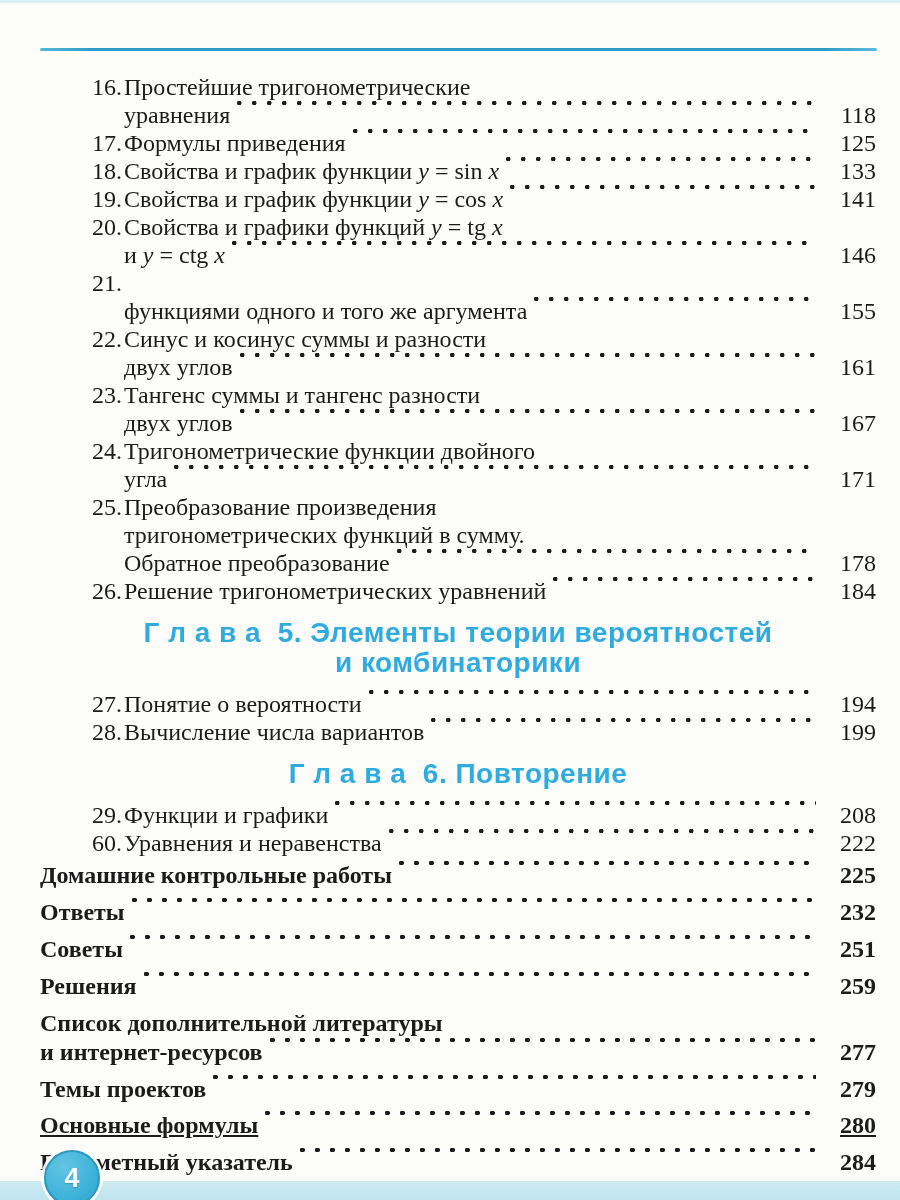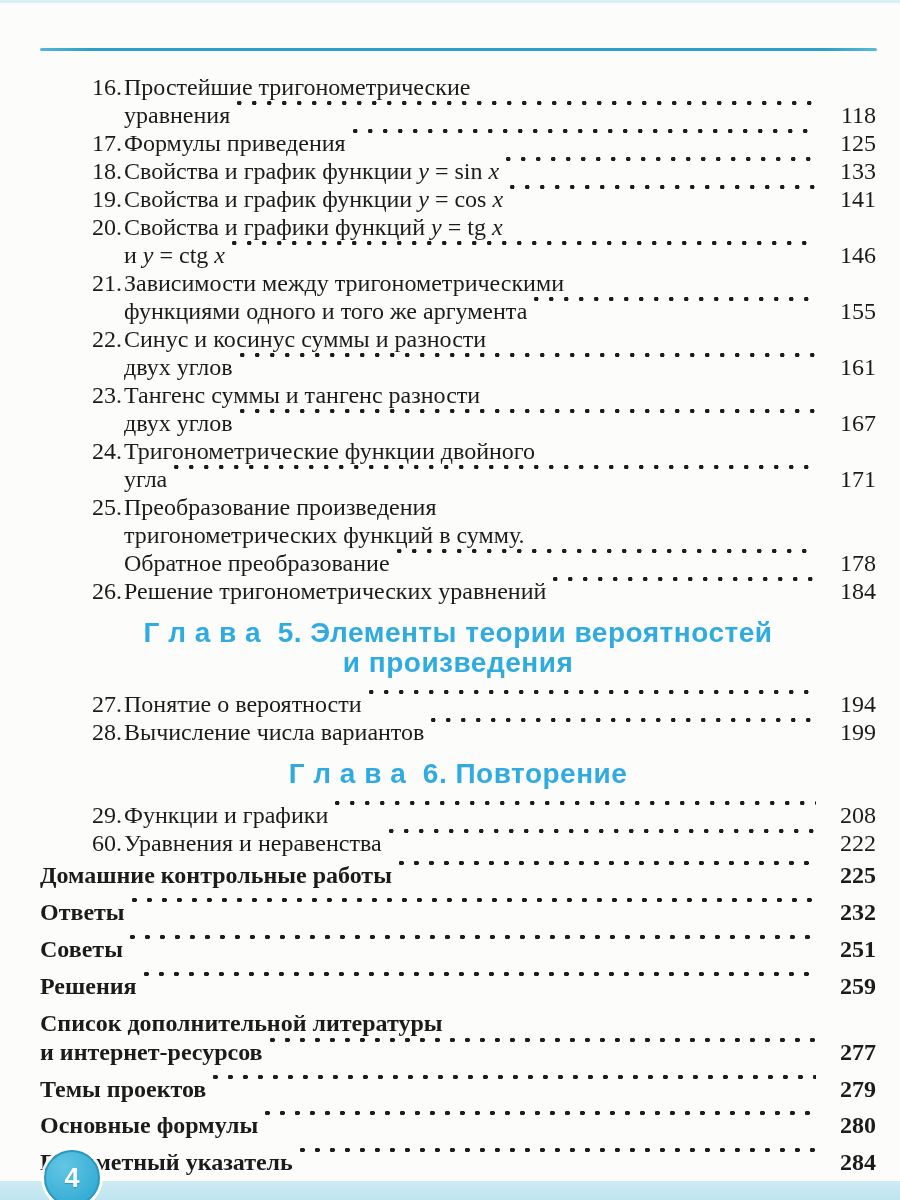--- a/index.html
+++ b/index.html
@@ -47,21 +47,21 @@
     font-size: 28px; line-height: 30px;
     letter-spacing: 0.5px;
     margin: 13px 0 12px 0;
     white-space: pre;
   }
   
   .sections { margin-top: 4px; font-weight: bold; line-height: 29px; }
   .bentry { margin-top: 8px; }
   .bentry:first-child { margin-top: 0; }
   .bentry:nth-child(5) { }
-  .bentry:nth-child(7) { margin-top: 7px; }
+  .bentry:nth-child(7) { margin-top: 7px; text-decoration: underline; }
   .bentry:nth-child(8) { margin-top: 8px; }
   .sections .leader {
     background-image: radial-gradient(circle at 2.4px 2px, var(--dots, #1d1d1f) 2.2px, rgba(0,0,0,0) 2.8px);
   }
   
   .band {
     position: absolute; left: 0; right: 0; bottom: 0; height: 19px;
     background: linear-gradient(180deg, #cdebf3, var(--band, #bfe4ee));
   }
   .badge {
@@ -131,21 +131,20 @@
           <div class="row">
             <span class="num"></span>
             <span class="title"><span>и </span><i>y</i><span> = ctg </span><i>x</i></span>
             <span class="leader"></span>
             <span class="pg">146</span>
           </div>
         </div>
         <div class="entry">
           <div class="row">
             <span class="num">21.</span>
-            <span class="title">Зависимости между тригонометрическими</span>
           </div>
           <div class="row">
             <span class="num"></span>
             <span class="title">функциями одного и того же аргумента</span>
             <span class="leader"></span>
             <span class="pg">155</span>
           </div>
         </div>
         <div class="entry">
           <div class="row">
@@ -200,21 +199,21 @@
           </div>
         </div>
         <div class="entry">
           <div class="row">
             <span class="num">26.</span>
             <span class="title">Решение тригонометрических уравнений</span>
             <span class="leader"></span>
             <span class="pg">184</span>
           </div>
         </div>
-        <div class="chapter"><div class="chline">Г л а в а  5. Элементы теории вероятностей</div><div class="chline">и произведения</div></div>
+        <div class="chapter"><div class="chline">Г л а в а  5. Элементы теории вероятностей</div><div class="chline">и комбинаторики</div></div>
         <div class="entry">
           <div class="row">
             <span class="num">27.</span>
             <span class="title">Понятие о вероятности</span>
             <span class="leader"></span>
             <span class="pg">194</span>
           </div>
         </div>
         <div class="entry">
           <div class="row">

